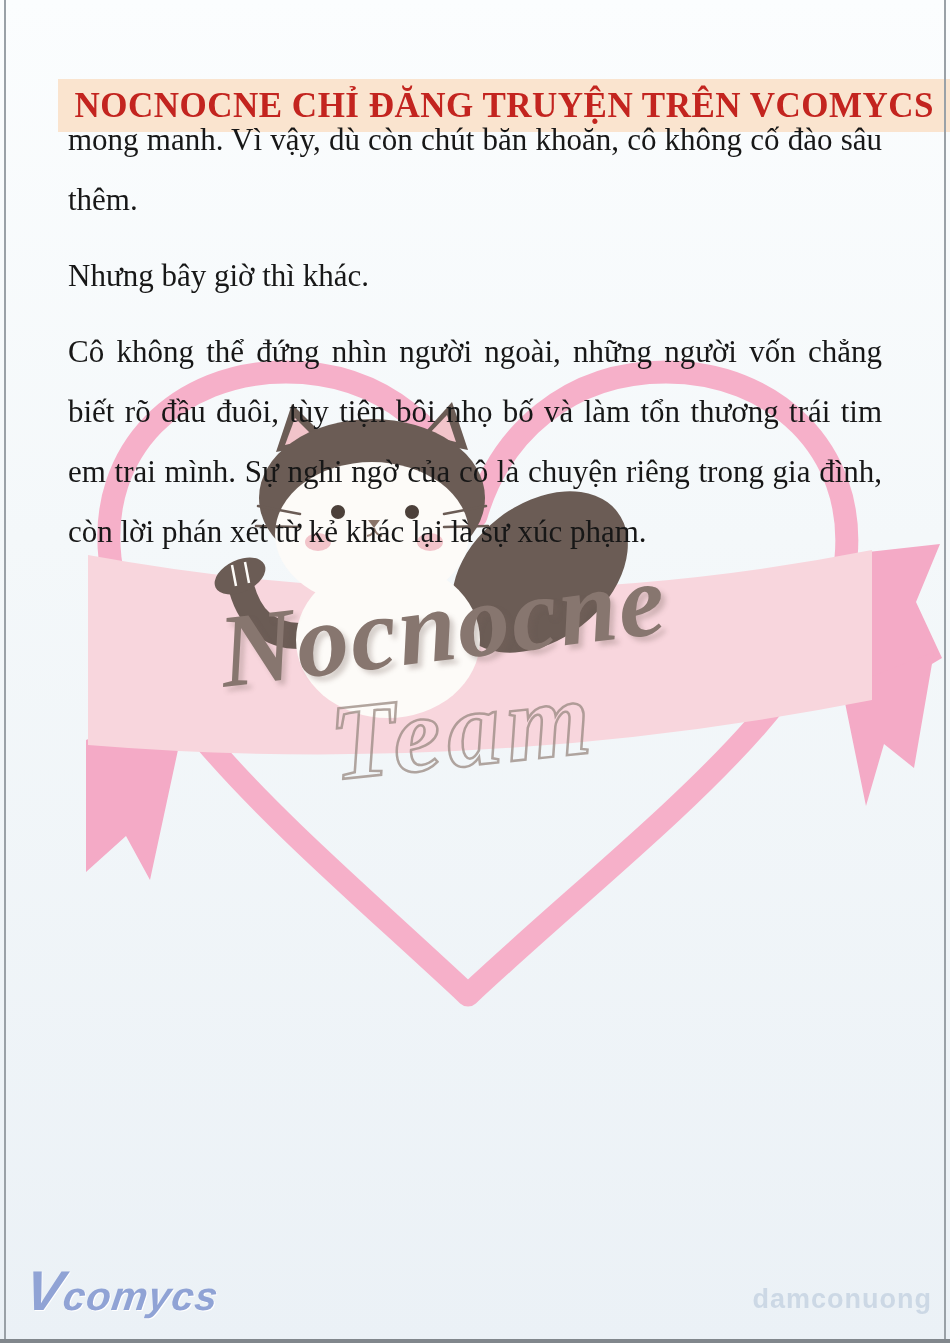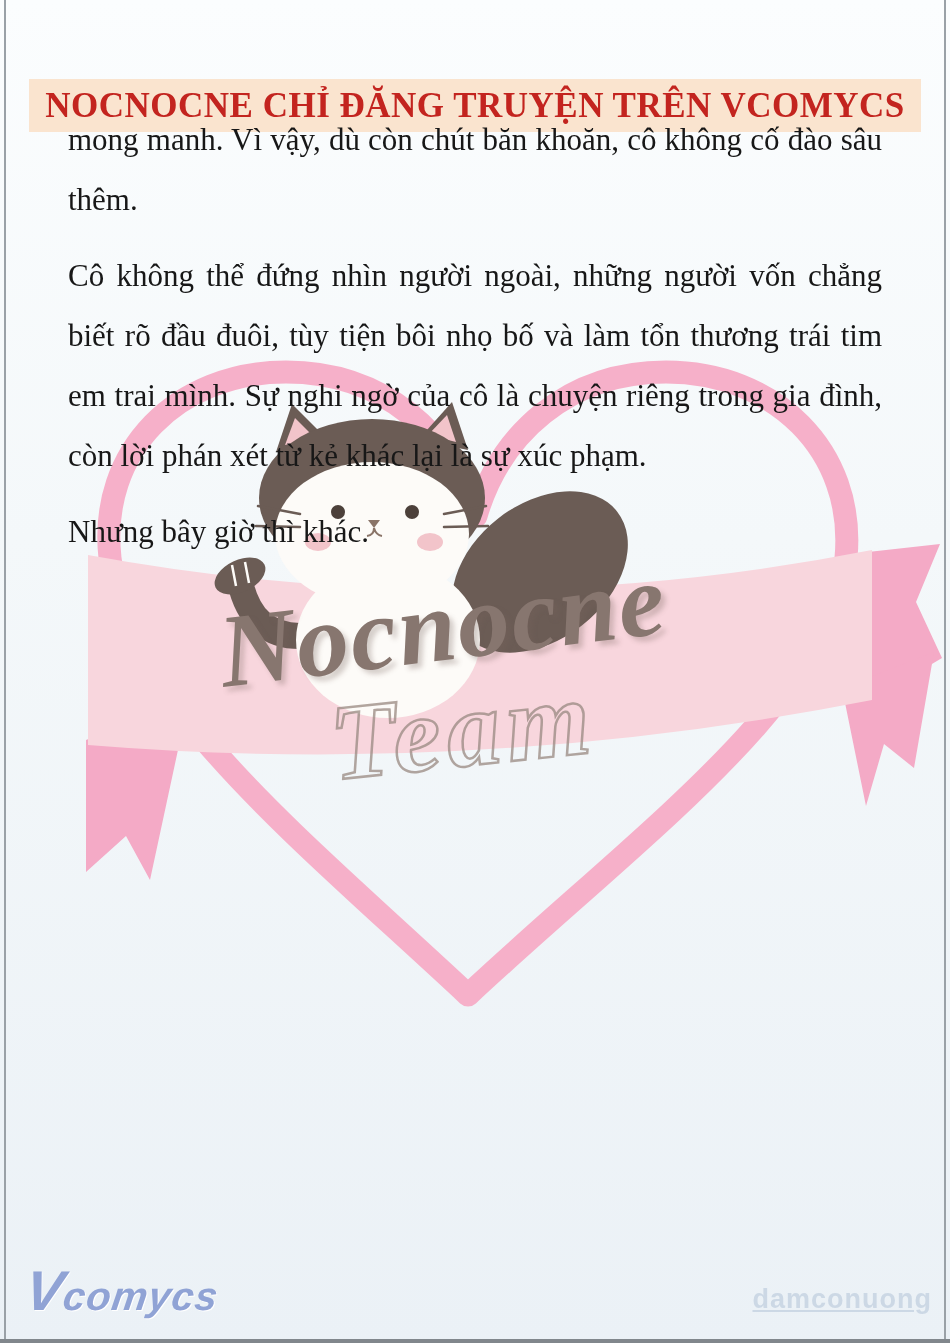--- a/index.html
+++ b/index.html
@@ -36,21 +36,21 @@
   .wm-team{
     left:330px;top:668px;
     font-size:108px;
     color:transparent;
     -webkit-text-stroke:2.5px rgba(152,136,128,0.75);
     transform:rotate(-6deg);
     letter-spacing:6px;
   }
 
   
-  .header-wrap{position:absolute;left:0;top:56px;width:100%;text-align:center;}
+  .header-wrap{position:absolute;left:0;top:56px;width:100%;text-align:right;}
   .header-band{
     display:inline-block;
     background:#fae4cf;
     color:#c3241f;
     font-weight:bold;
     font-size:35px;
     line-height:40px;
     padding:7px 16px 6px 16px;
     letter-spacing:0.5px;
     white-space:nowrap;
@@ -86,21 +86,20 @@
   }
   .logo::first-letter{font-size:56px;}
   .credit{
     position:absolute;
     right:18px;top:1284px;
     font-family:"Liberation Sans","DejaVu Sans",sans-serif;
     font-weight:bold;
     font-size:27px;
     color:#ccd8e5;
     letter-spacing:1px;
-    text-decoration:underline;
   }
 </style>
 </head>
 <body>
 
 <div class="page">
 
   <svg class="wm-svg" viewBox="0 0 950 1343" aria-hidden="true">
 
     <path d="M 468 995
@@ -157,22 +156,22 @@
 
   <div class="wm-word wm-name">Nocnocne</div>
   <div class="wm-word wm-team">Team</div>
 
   <div class="header-wrap">
     <h1 class="header-band">NOCNOCNE CHỈ ĐĂNG TRUYỆN TRÊN VCOMYCS</h1>
   </div>
 
   <main class="story">
     <p>mong manh. Vì vậy, dù còn chút băn khoăn, cô không cố đào sâu thêm.</p>
+    <p>Nhưng bây giờ thì khác.</p>
     <p>Cô không thể đứng nhìn người ngoài, những người vốn chẳng biết rõ đầu đuôi, tùy tiện bôi nhọ bố và làm tổn thương trái tim em trai mình. Sự nghi ngờ của cô là chuyện riêng trong gia đình, còn lời phán xét từ kẻ khác lại là sự xúc phạm.</p>
-    <p>Nhưng bây giờ thì khác.</p>
   </main>
 
   <div class="logo">Vcomycs</div>
   <div class="credit">damconuong</div>
 
   <div class="edge left"></div>
   <div class="edge right"></div>
   <div class="edge bottom"></div>
 </div>
 

